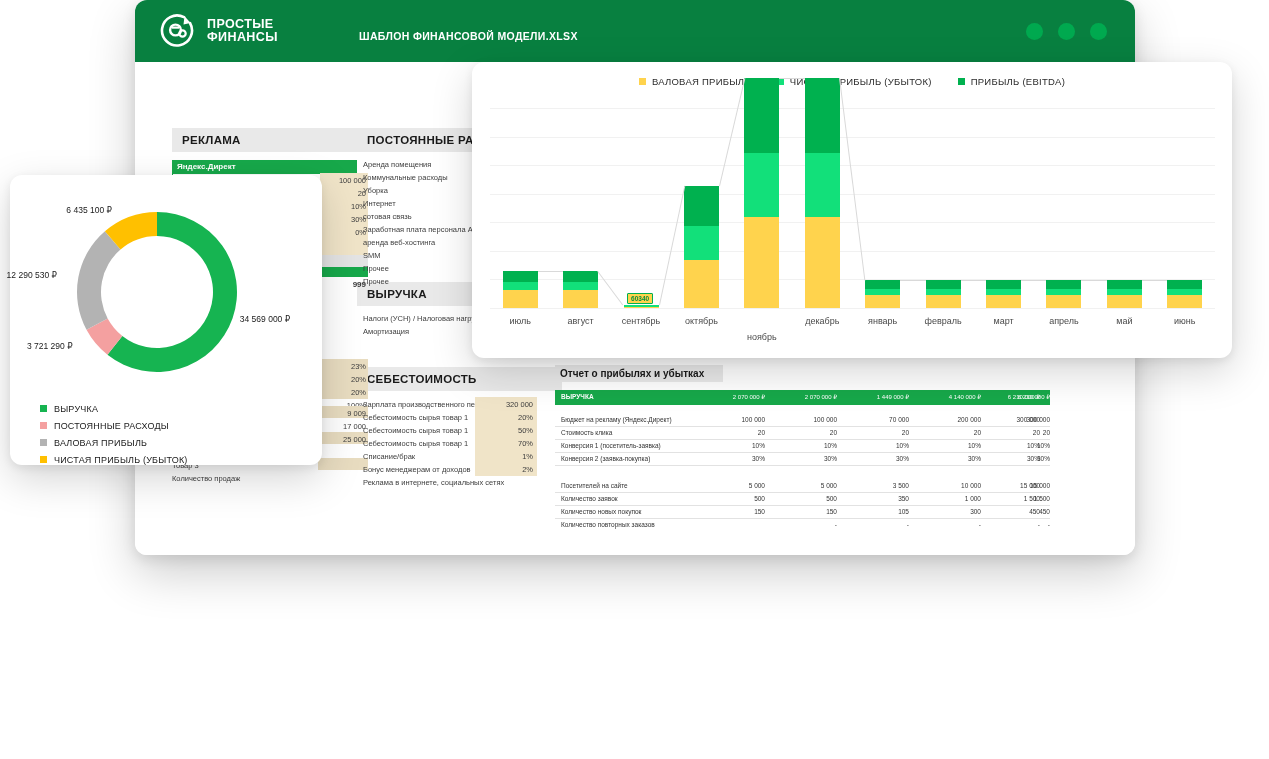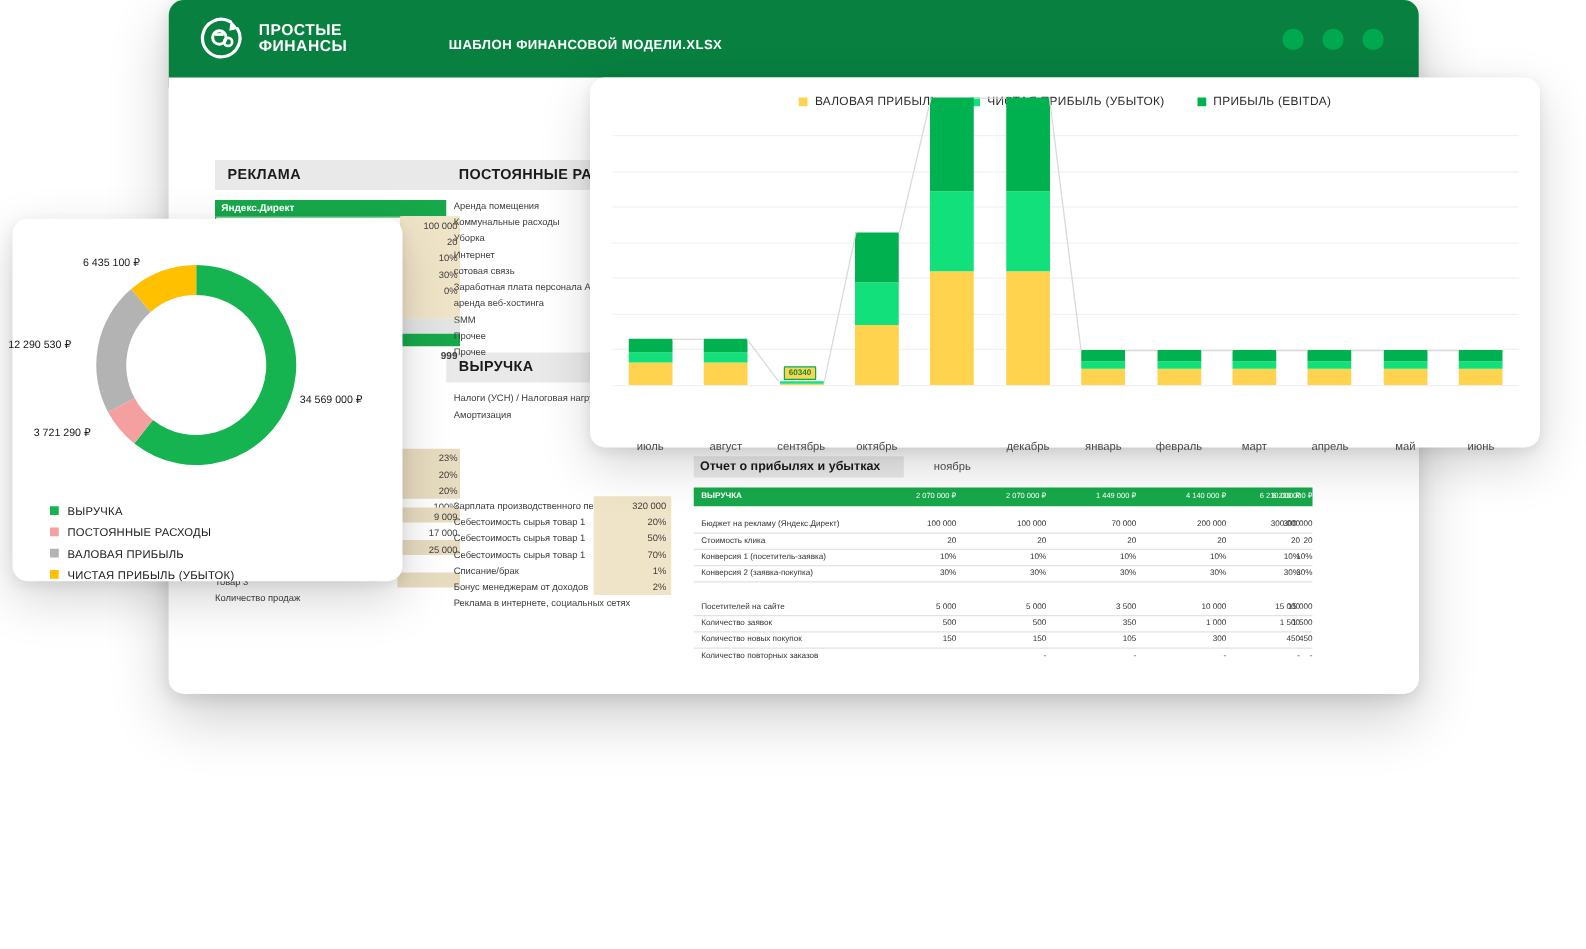--- a/index.html
+++ b/index.html
@@ -65,21 +65,21 @@
   #chart-card{position:absolute;left:472px;top:62px;width:760px;height:296px;
      background:#ffffff;border-radius:12px;
      box-shadow:0 14px 40px rgba(0,0,0,.17),0 3px 10px rgba(0,0,0,.08);}
   #chart-legend{position:absolute;left:0;top:14px;width:760px;display:flex;
      justify-content:center;gap:26px;}
   .lg{display:flex;align-items:center;gap:6px;font-size:9.5px;color:#2b2b2b;letter-spacing:.25px;}
   .lg i{width:7px;height:7px;display:inline-block;}
   #plot{position:absolute;left:18px;top:46px;width:725px;height:200px;}
   .grid{position:absolute;left:0;width:725px;height:1px;background:#f1f1f1;}
   #axis{position:absolute;left:18px;top:248px;width:725px;height:30px;}
-  .xlbl{position:absolute;font-size:9px;color:#4a4a4a;text-align:center;margin-top:36px;}
+  .xlbl{position:absolute;font-size:9px;color:#4a4a4a;text-align:center;}
   .bar{position:absolute;bottom:0;}
   .seg{position:absolute;left:0;width:100%;}
   .conn{position:absolute;background:#d9d9d9;height:1px;transform-origin:0 0;}
   #sep-label{position:absolute;font-size:6.5px;font-weight:bold;color:#0a8f3c;
      background:#ffd94d;border:1px solid #00b050;padding:1px 3px;border-radius:1px;}
 
   
   #donut-card{position:absolute;left:10px;top:175px;width:312px;height:290px;
      background:#ffffff;border-radius:12px;
      box-shadow:0 14px 40px rgba(0,0,0,.17),0 3px 10px rgba(0,0,0,.08);}
@@ -120,20 +120,21 @@
       <span class="dot"></span>
     </div>
   </div>
 
   <div id="sheet">
 
 
     <div id="hdr-reklama" class="band-grey">РЕКЛАМА</div>
     <div id="hdr-postoyan" class="band-grey">ПОСТОЯННЫЕ РАСХОДЫ</div>
     <div id="hdr-vyruchka" class="band-grey">ВЫРУЧКА</div>
+    <div id="hdr-sebest" class="band-grey">СЕБЕСТОИМОСТЬ</div>
 
     <div class="subbar" style="left:37px;top:98px;width:185px;height:13px;">Яндекс.Директ</div>
     <div class="cellbox" style="left:37px;top:111px;width:148px;height:17px;"></div>
     <div class="valcol" style="left:185px;top:111px;width:48px;height:82px;"></div>
     <div class="numlist" style="left:183px;top:112px;width:48px;">
       <div>100 000</div>
       <div>20</div>
       <div>10%</div>
       <div>30%</div>
       <div>0%</div>

